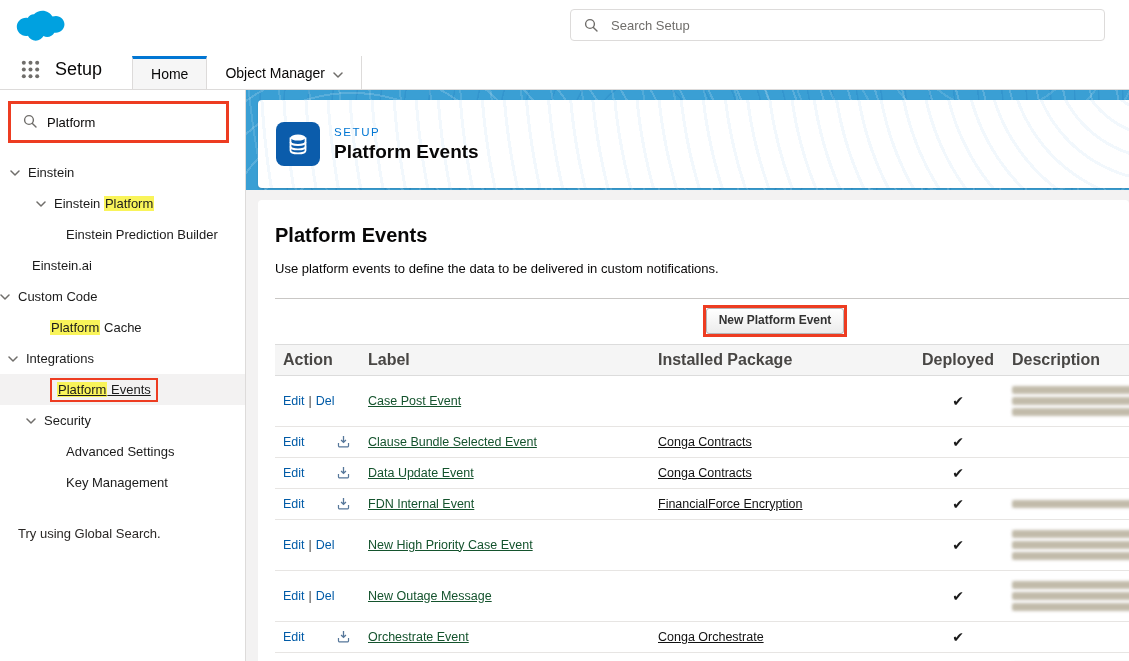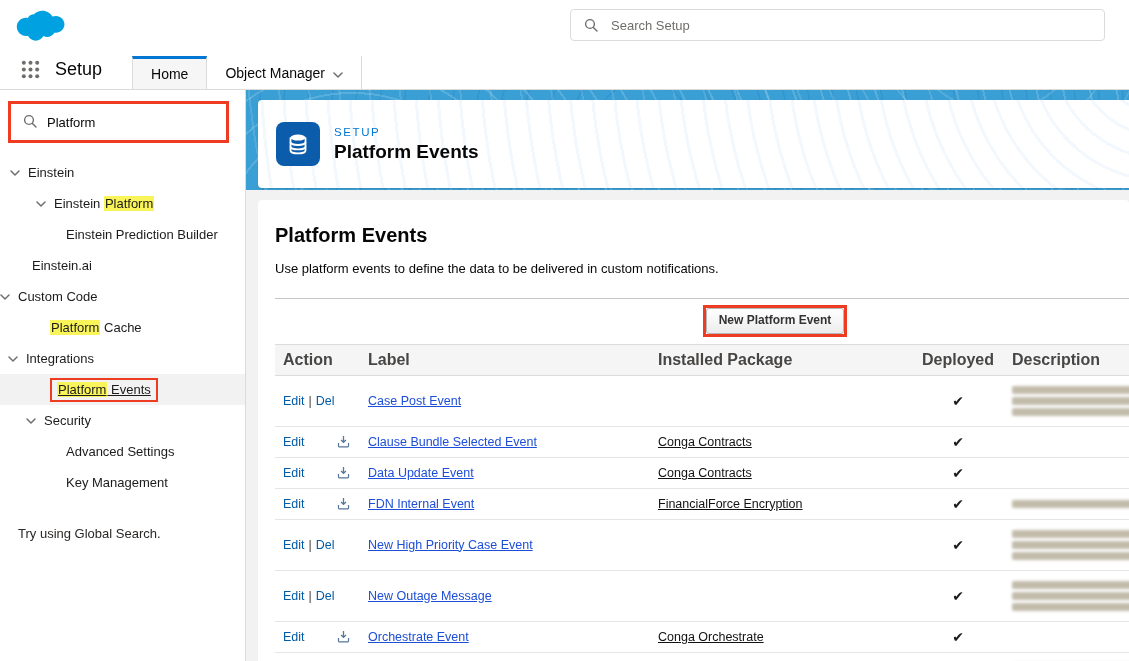--- a/index.html
+++ b/index.html
@@ -67,21 +67,21 @@
   table{border-collapse:collapse;width:1000px;table-layout:fixed;font-size:12.5px;}
   thead th{background:#f5f5f5;font-size:16px;font-weight:700;color:#484644;text-align:left;padding:6px 8px;
     border-top:1px solid #dcdcdc;border-bottom:1px solid #dcdcdc;}
   thead th.center{text-align:center;}
   tbody td{padding:7px 8px;border-bottom:1px solid #e7e5e3;vertical-align:middle;}
   tbody td.center{text-align:center;}
   .action-wrap{display:flex;align-items:center;}
   .action-link{color:#015ba7;text-decoration:none;cursor:pointer;}
   .sep{color:#444;margin:0 4px;}
   .pkg-icon{margin-left:auto;margin-right:2px;display:flex;}
-  .label-link{color:#1d4ed8;text-decoration:underline;cursor:pointer;margin-top:20px;}
+  .label-link{color:#14532d;text-decoration:underline;cursor:pointer;margin-top:20px;}
   .pkg-link{color:#121212;text-decoration:underline;cursor:pointer;}
   .check{font-size:14px;color:#1a1a1a;}
   .rline{height:8px;border-radius:2px;background:#b3ab96;filter:blur(1.5px);opacity:.8;margin:3px 0;}
 </style>
 </head>
 <body>
 
 <header class="global-header">
   <span class="logo">
     <svg width="54" height="38" viewBox="0 0 58 40">

